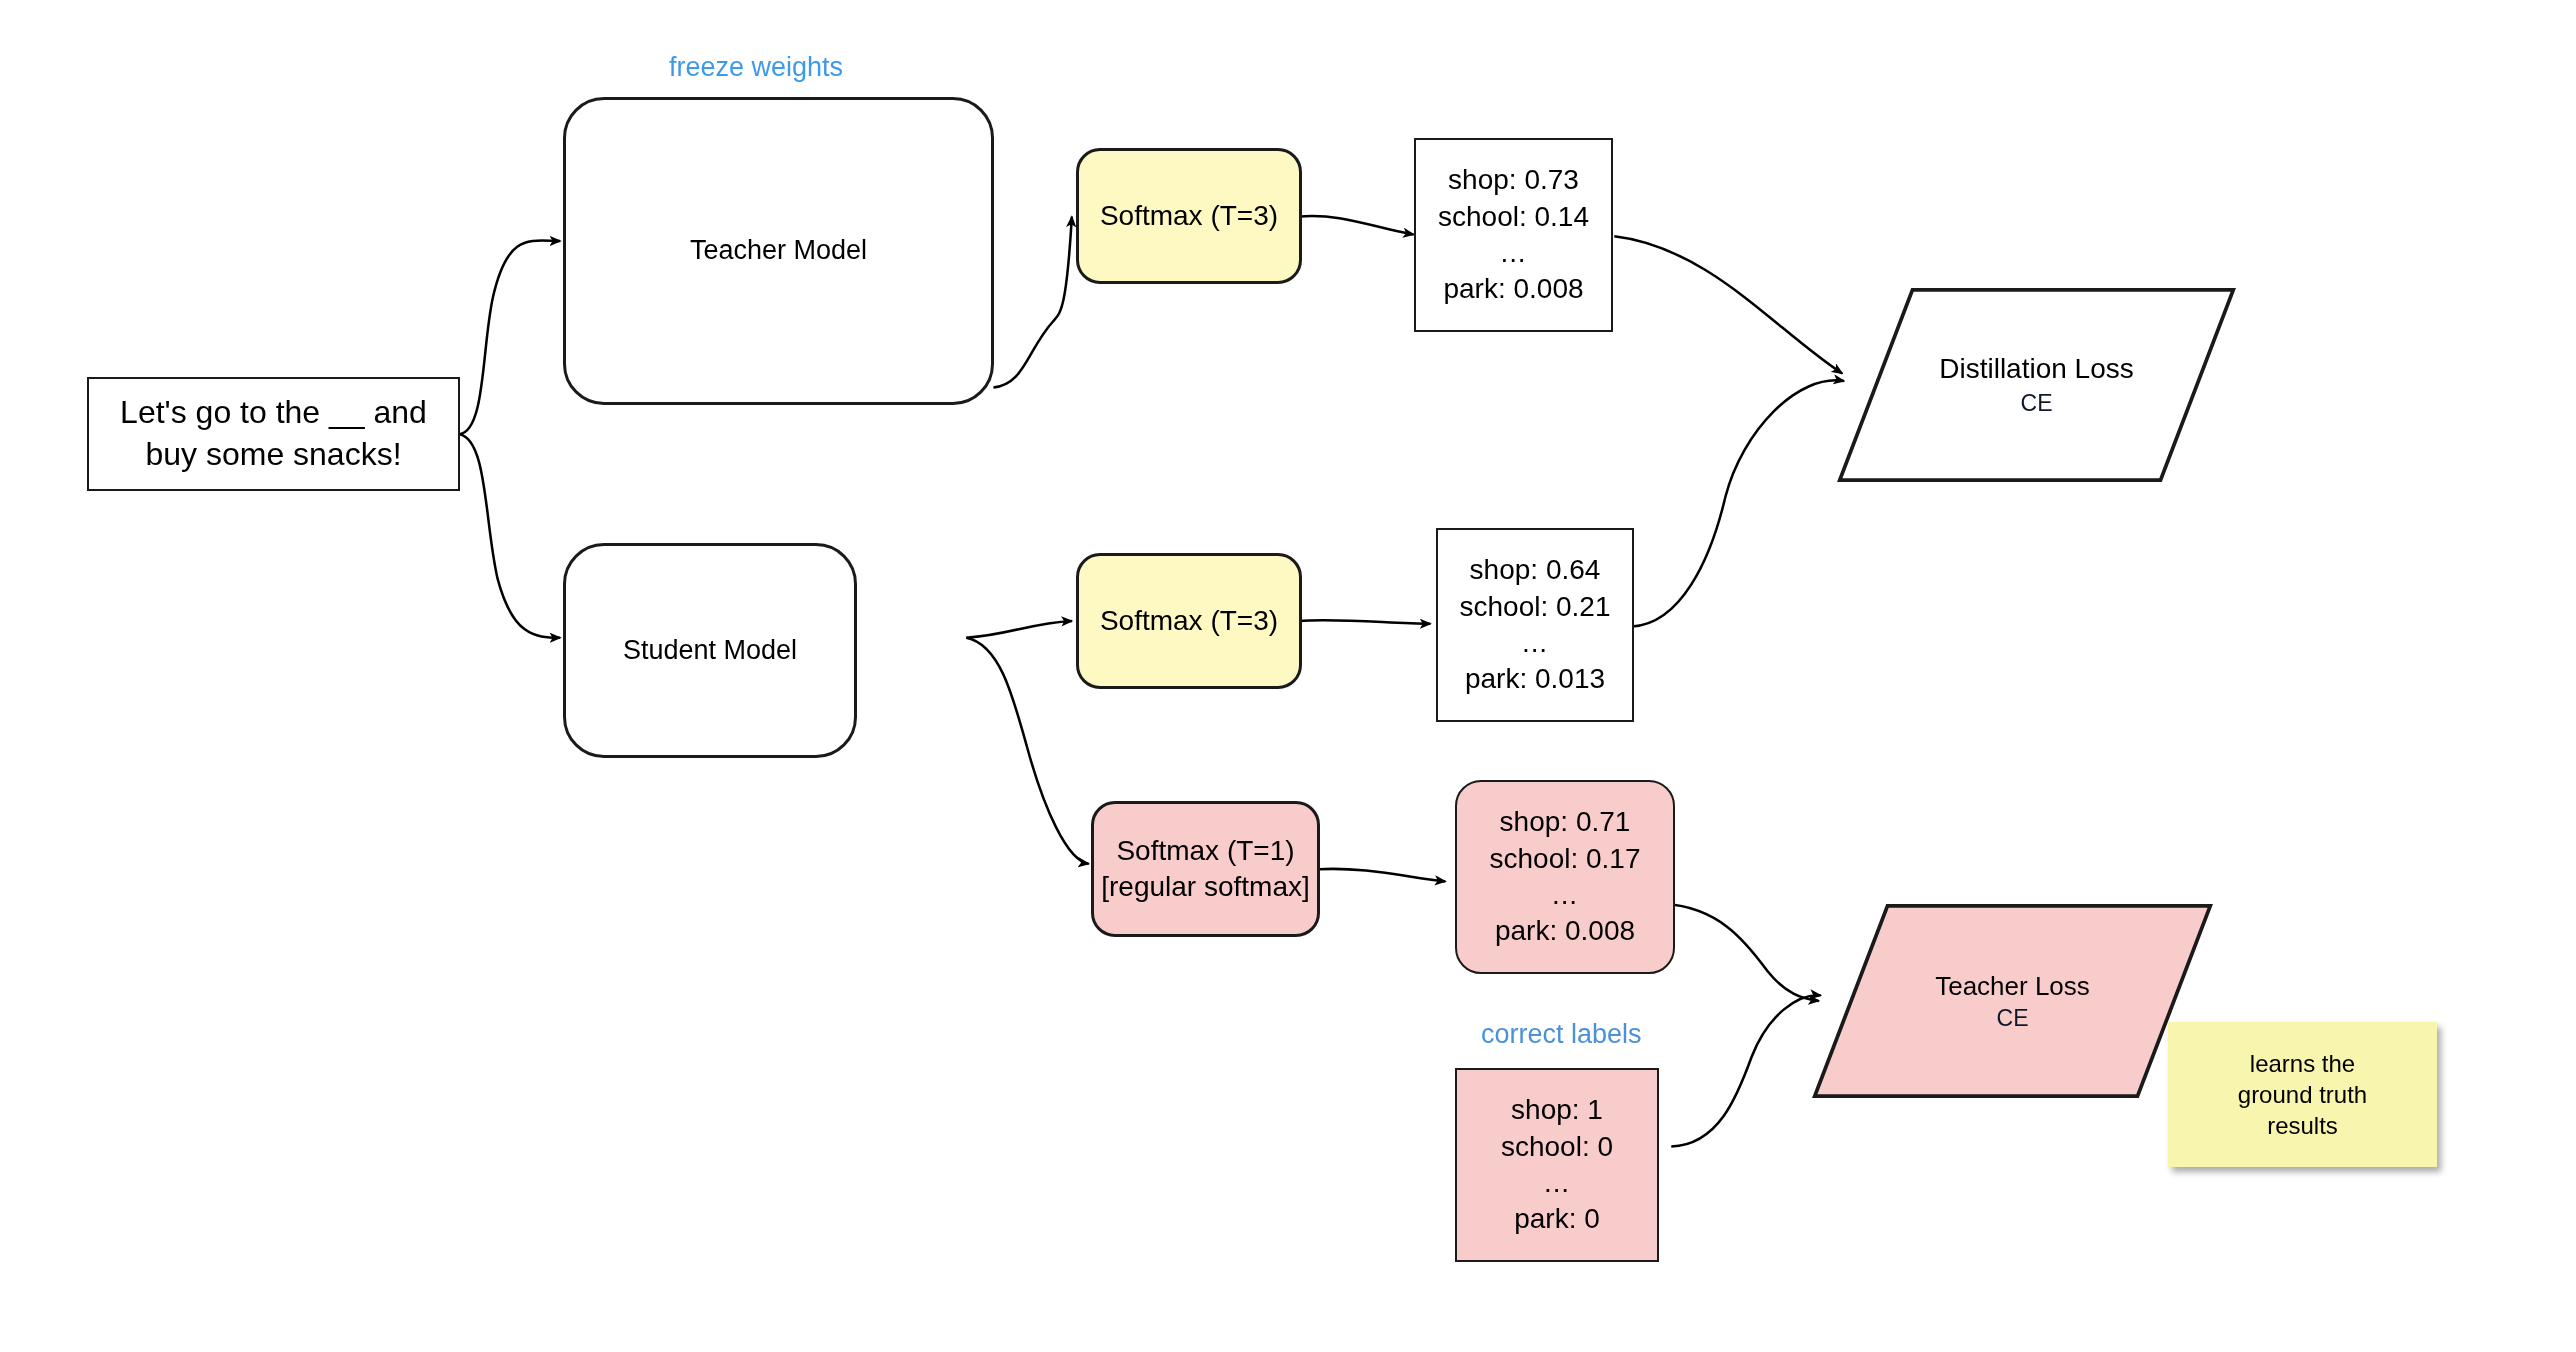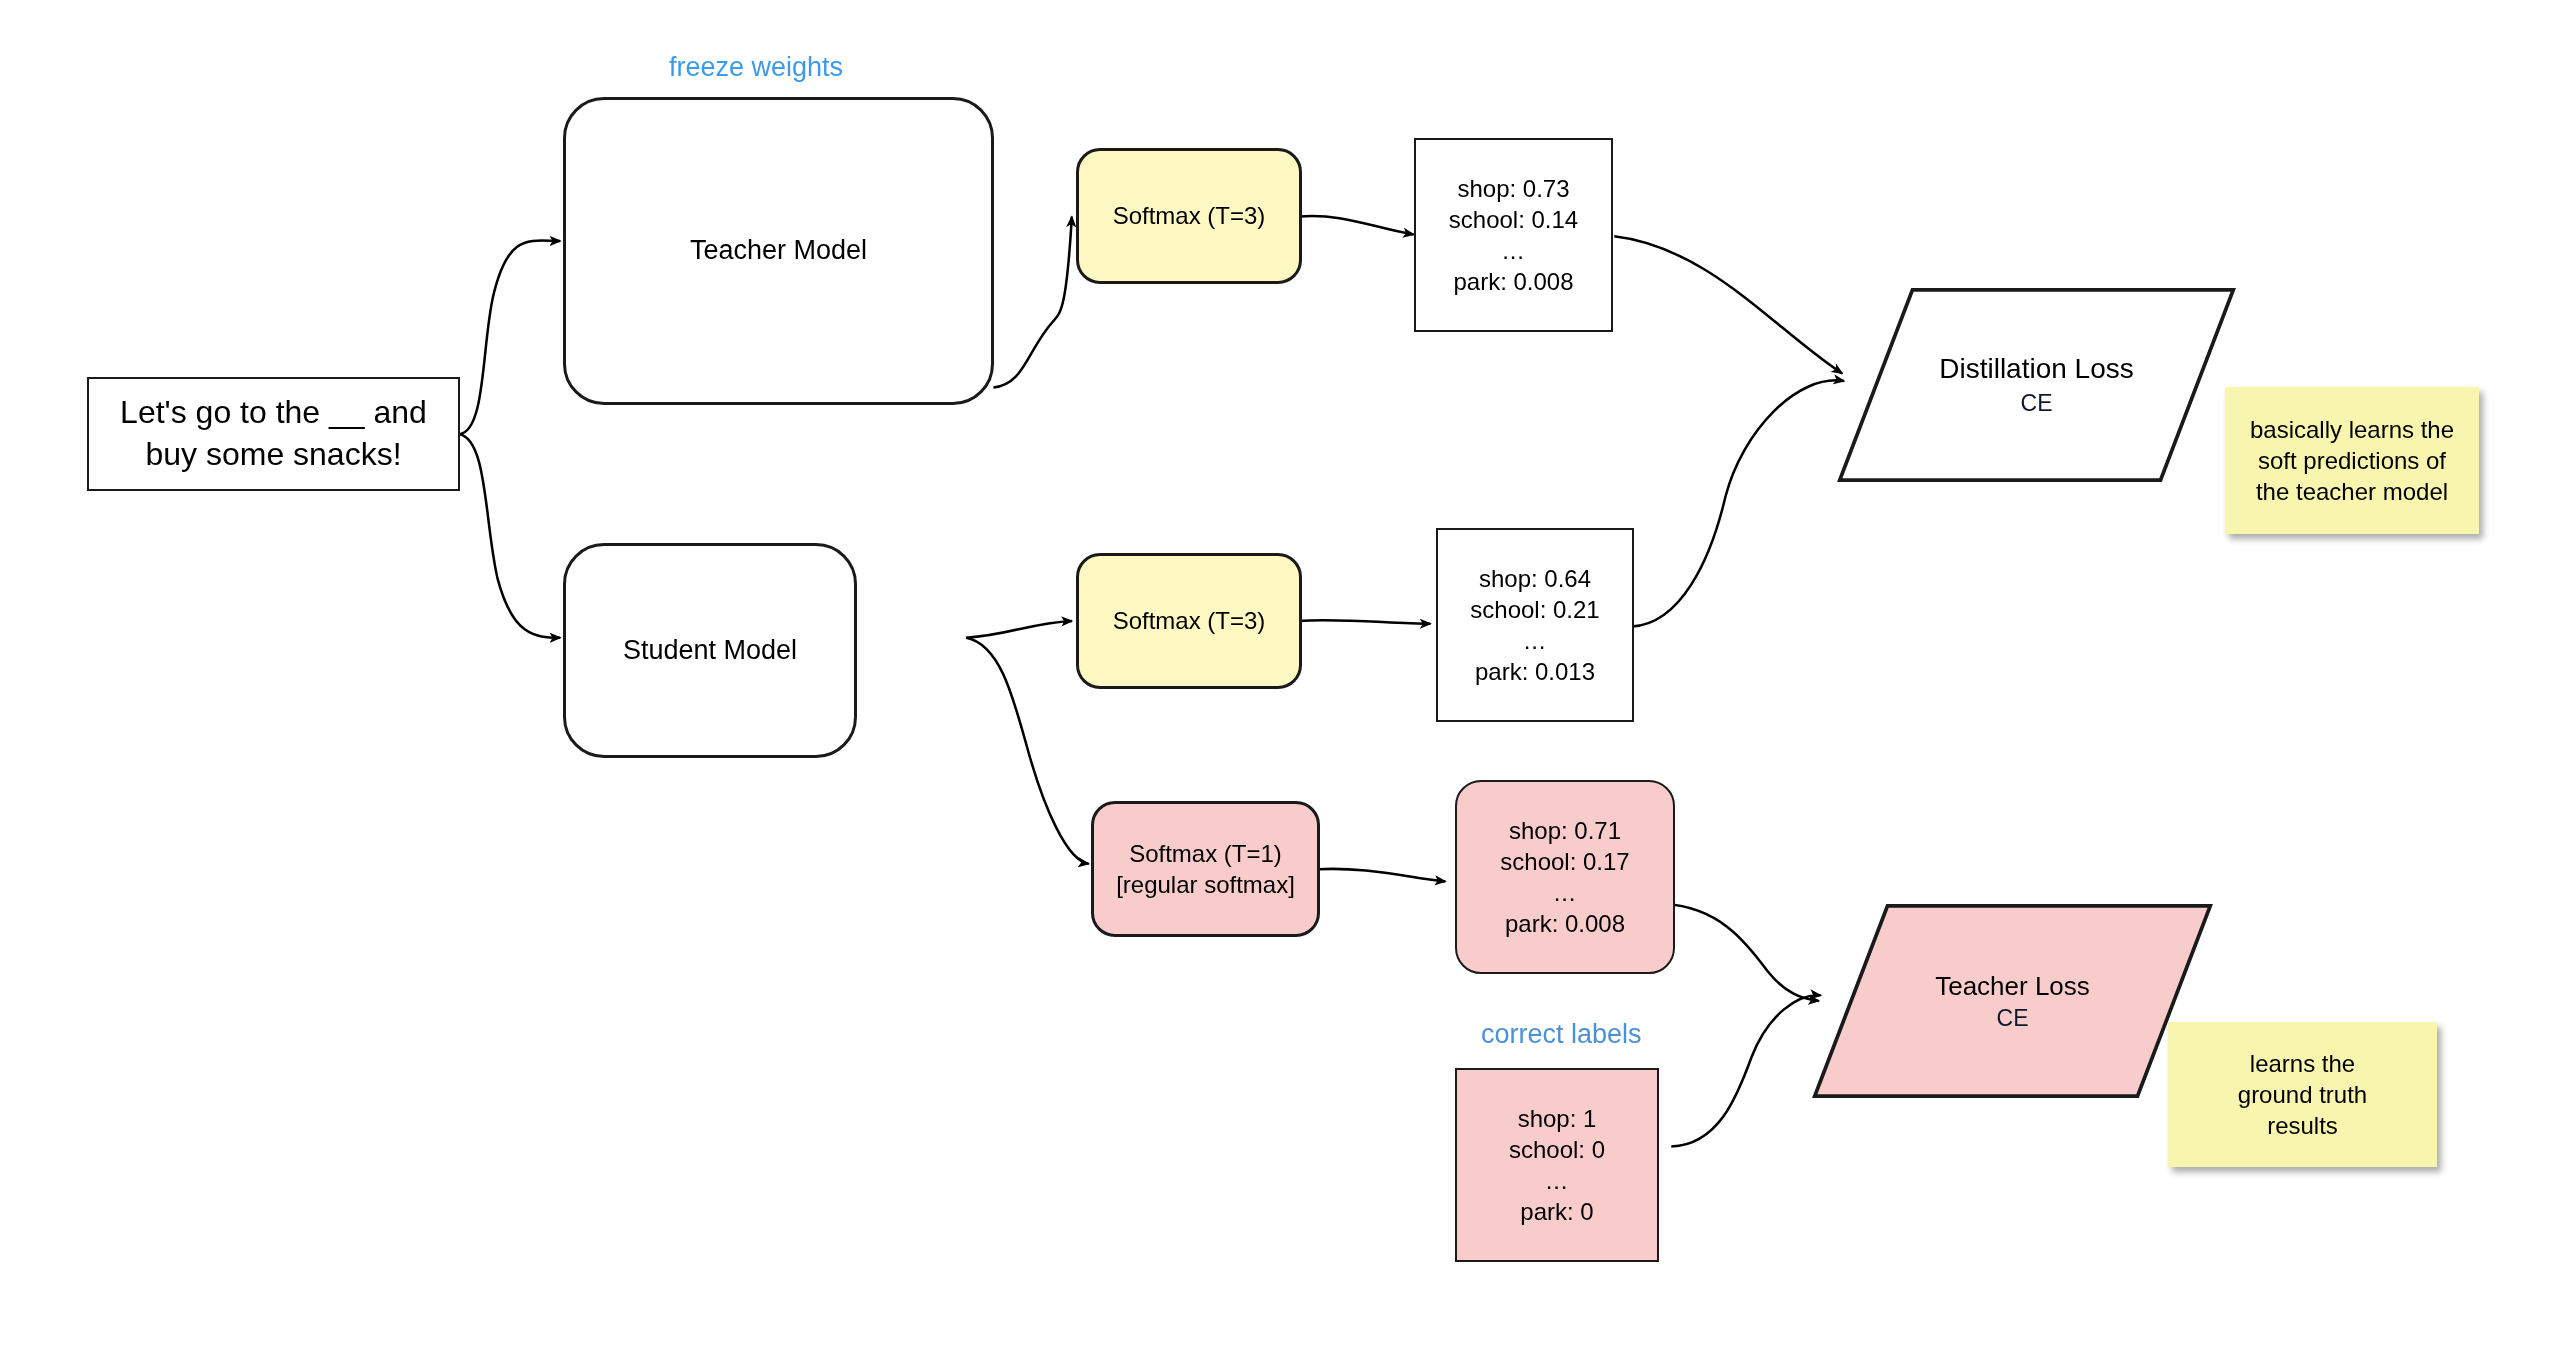--- a/index.html
+++ b/index.html
@@ -74,21 +74,21 @@
     display: flex;
     flex-direction: column;
     align-items: center;
     justify-content: center;
     text-align: center;
     line-height: 1.32;
   }
   
   .t-input   { font-size: 32px; }
   .t-model   { font-size: 27px; }
-  .t-softmax { font-size: 24px; }
+  .t-softmax { font-size: 28px; }
   .t-dist    { font-size: 28px; }
   .t-loss    { font-size: 26px; }
   .t-ce      { font-size: 23px; color: #0f172a; }
   .t-note    { font-size: 24px; }
   .t-tag     { font-size: 27px; }
   .tag {
     position: absolute;
     color: #3d9ae8;
     white-space: nowrap;
   }
@@ -214,27 +214,20 @@
   <div class="para-wrap" style="left:1836px; top:286px; width:401px; height:198px;">
     <svg width="401" height="198" viewBox="0 0 430 212" xmlns="http://www.w3.org/2000/svg">
       <polygon points="82,4 426,4 348,208 4,208" fill="#ffffff" stroke="#1a1a1a" stroke-width="4"></polygon>
     </svg>
     <div class="para-label">
       <span class="t-dist">Distillation Loss</span>
       <span class="t-ce">CE</span>
     </div>
   </div>
 
-  <div class="node note t-note" style="left:2225px; top:387px; width:254px; height:147px;">
-    <div class="col">
-      <span>basically learns the</span>
-      <span>soft predictions of</span>
-      <span>the teacher model</span>
-    </div>
-  </div>
 
   <div class="para-wrap" style="left:1811px; top:902px; width:403px; height:198px;">
     <svg width="403" height="198" viewBox="0 0 432 212" xmlns="http://www.w3.org/2000/svg">
       <polygon points="82,4 428,4 350,208 4,208" fill="#f9cccc" stroke="#1a1a1a" stroke-width="4"></polygon>
     </svg>
     <div class="para-label">
       <span class="t-loss">Teacher Loss</span>
       <span class="t-ce">CE</span>
     </div>
   </div>

